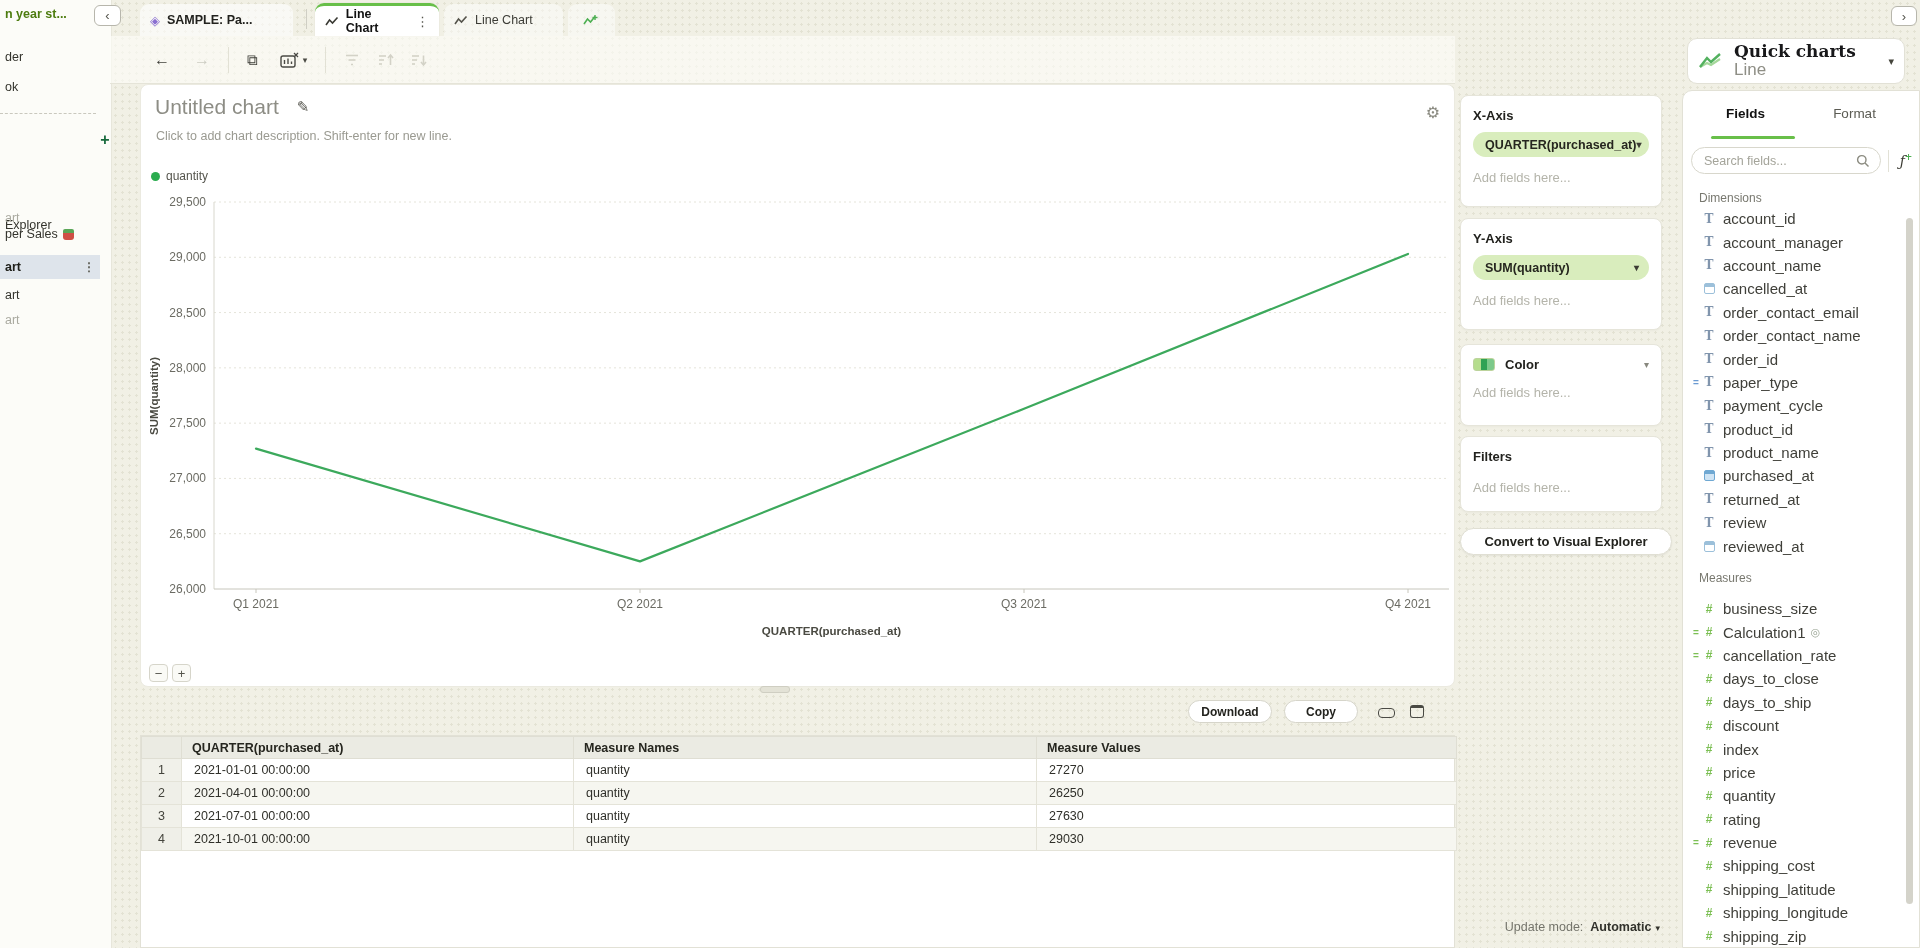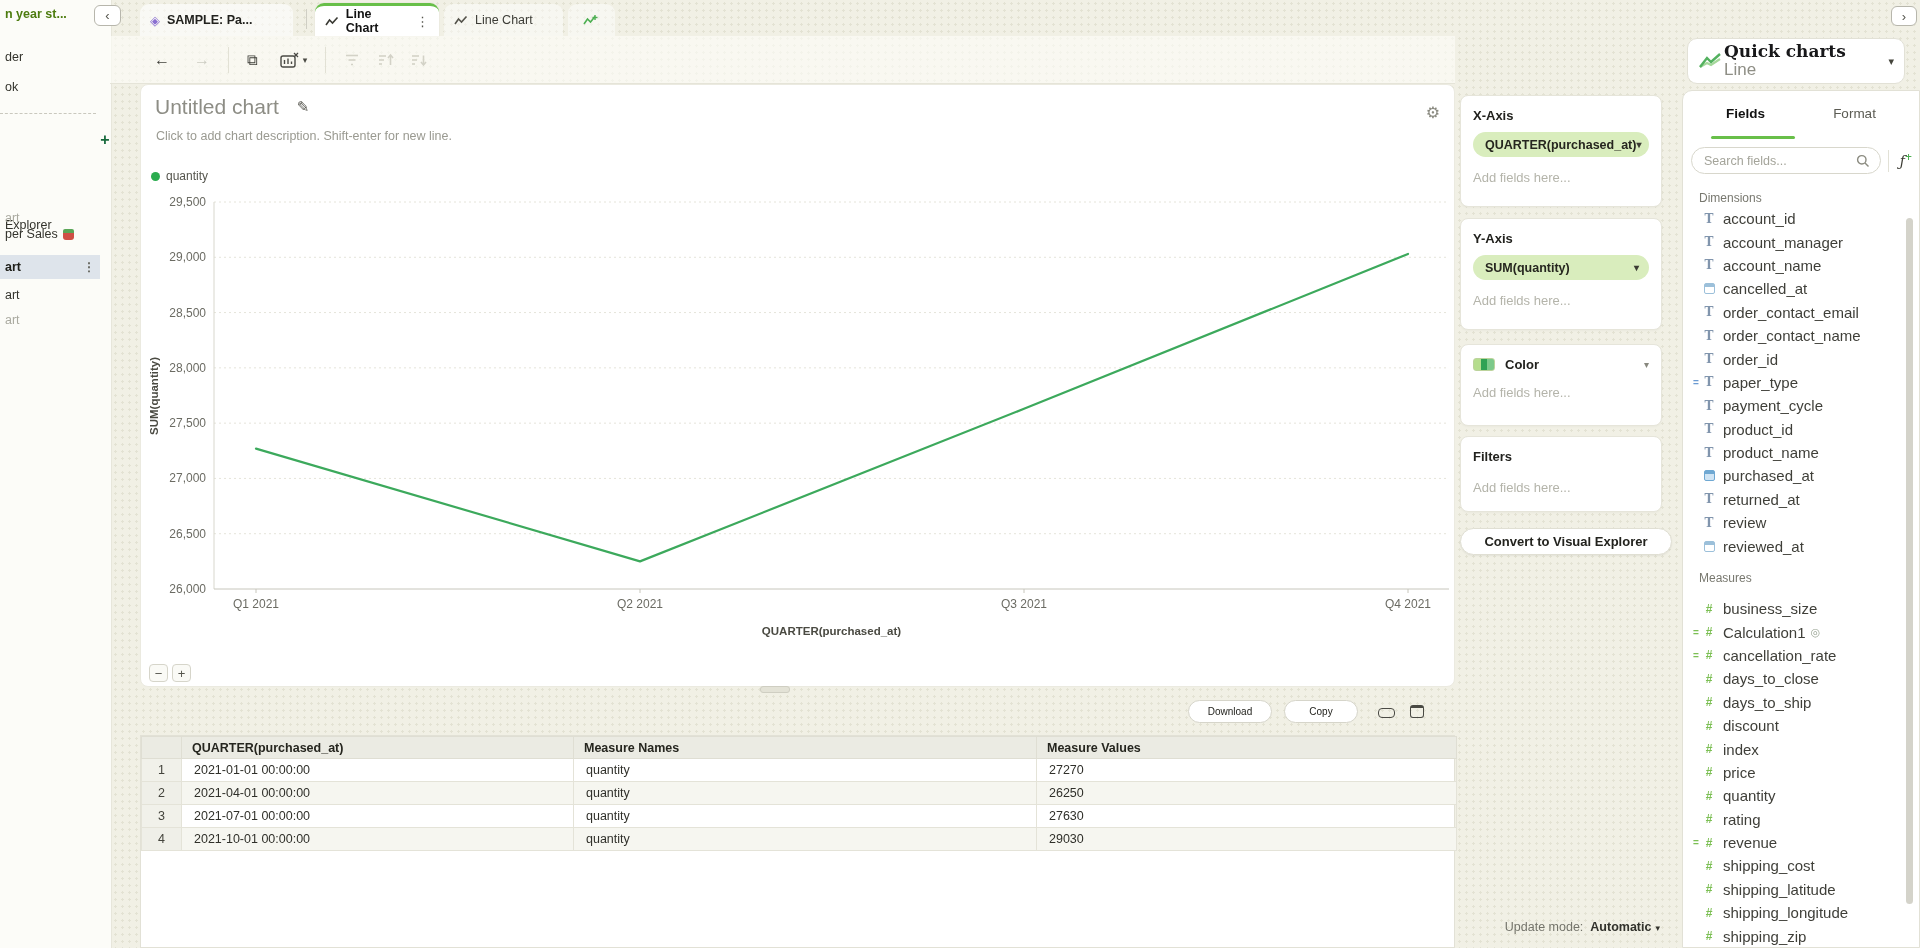--- a/index.html
+++ b/index.html
@@ -56,21 +56,21 @@
 #chart-svg{position:absolute;left:0;top:0;width:1315px;height:603px}
 #chart-svg text{font-family:"Liberation Sans",sans-serif}
 #chart-svg .tick{font-size:12px;fill:#6b6b63}
 #chart-svg .axt{font-size:11.5px;font-weight:700;fill:#4a4a42}
 .zoombtn{position:absolute;width:19px;height:18px;border:1px solid #d6d5ca;border-radius:4px;background:#fafaf6;color:#55554d;font-size:13px;line-height:15px;text-align:center;cursor:pointer}
 [data-name="zoom-out-button"]{left:8px;top:579px}
 [data-name="zoom-in-button"]{left:31px;top:579px}
 
 
 [data-name="resize-gripper"]{position:absolute;left:760px;top:686px;width:30px;height:7px;background:#e3e2d6;border:1px solid #cfcec2;border-radius:3px;cursor:row-resize}
-.pillbtn{position:absolute;height:23px;border:1px solid #d6d5ca;border-radius:12px;background:#fff;font-weight:400;font-size:10px;color:#23231e;cursor:pointer;font-family:"Liberation Sans",sans-serif}
+.pillbtn{position:absolute;height:23px;border:1px solid #d6d5ca;border-radius:12px;background:#fff;font-weight:700;font-size:12px;color:#23231e;cursor:pointer;font-family:"Liberation Sans",sans-serif}
 [data-name="download-button"]{left:1188px;top:700px;width:84px}
 [data-name="copy-button"]{left:1284px;top:700px;width:74px}
 [data-name="minimize-results-icon"]{position:absolute;left:1378px;top:708px;width:17px;height:10px;border:1.6px solid #4a4a44;border-radius:4px;cursor:pointer}
 [data-name="maximize-results-icon"]{position:absolute;left:1410px;top:705px;width:14px;height:13px;border:1.6px solid #4a4a44;border-top-width:3px;border-radius:3px;cursor:pointer}
 [data-name="results-panel"]{position:absolute;left:140px;top:735px;width:1315px;height:213px;background:#fff;border:1px solid #e2e1d6}
 [data-name="results-table"]{width:100%;border-collapse:collapse;table-layout:fixed;font-size:12.5px}
 [data-name="results-table"] th{background:#ebebe3;border:1px solid #dfded3;height:22px;font-weight:700;text-align:left;padding:0 10px;color:#26261f;white-space:nowrap;overflow:hidden}
 [data-name="results-table"] td{border:1px solid #e4e3d8;height:23px;padding:0 12px;white-space:nowrap;overflow:hidden;color:#30302a}
 [data-name="results-table"] td:first-child{background:#f1f1ea;text-align:center;color:#44443c;padding:0}
 [data-name="results-table"] tr:nth-child(even) td{background:#f6f6f0}
@@ -91,21 +91,21 @@
 .colorhead .ptitle{flex:1}
 .colorhead .caret{font-size:10px;color:#88887e}
 [data-name="color-swatch-icon"]{width:22px;height:13px;border-radius:3px;border:1px solid #bcd39c;background:linear-gradient(90deg,#b5dd8d 0 34%,#2fa254 34% 67%,#7cc98a 67%)}
 [data-name="convert-button"]{position:absolute;left:1460px;top:528px;width:212px;height:27px;border:1px solid #e0dfd3;border-radius:14px;background:#fff;font-weight:700;font-size:13px;color:#23231e;box-shadow:0 1px 2px rgba(0,0,0,.06);cursor:pointer;font-family:"Liberation Sans",sans-serif}
 [data-name="update-mode-row"]{position:absolute;left:1472px;top:920px;width:188px;text-align:right;font-size:12.5px;color:#74746b;white-space:nowrap}
 [data-name="update-mode-value"]{font-weight:600;color:#32322c;margin-left:7px}
 [data-name="update-mode-caret"]{font-size:9px;color:#32322c;margin-left:4px}
 
 
 [data-name="quick-charts-card"]{position:absolute;left:1687px;top:38px;width:218px;height:46px;background:#fff;border:1px solid #e2e1d6;border-radius:10px;display:flex;align-items:center;padding:0 10px;cursor:pointer}
-.qc-text{line-height:1.05}
+.qc-text{margin-left:10px;line-height:1.05}
 [data-name="quick-charts-title"]{font-family:"DejaVu Serif",serif;font-weight:700;font-size:17px;color:#18181a}
 [data-name="quick-charts-subtitle"]{font-size:17px;color:#8e8e85}
 [data-name="quick-charts-caret"]{margin-left:auto;font-size:11px;color:#44443c}
 [data-name="fields-panel"]{position:absolute;left:1682px;top:90px;width:238px;height:858px;background:#fff;border:1px solid #e2e1d6;border-radius:10px 0 0 0}
 .fp-tabs{display:flex;justify-content:center;gap:68px;padding-top:15px;font-size:13.5px}
 [data-name="tab-fields"]{font-weight:700;color:#111;cursor:pointer}
 [data-name="tab-format"]{color:#5b5b53;cursor:pointer}
 [data-name="fields-tab-underline"]{position:absolute;left:28px;top:45px;width:84px;height:3px;background:#68bf49;border-radius:2px}
 [data-name="search-input"]{position:absolute;left:8px;top:56px;width:190px;height:27px;border:1px solid #d8d7cc;border-radius:14px;background:#fff;display:flex;align-items:center;padding:0 10px 0 12px;cursor:text}
 [data-name="search-placeholder"]{font-size:12.5px;color:#a4a49a;flex:1}

